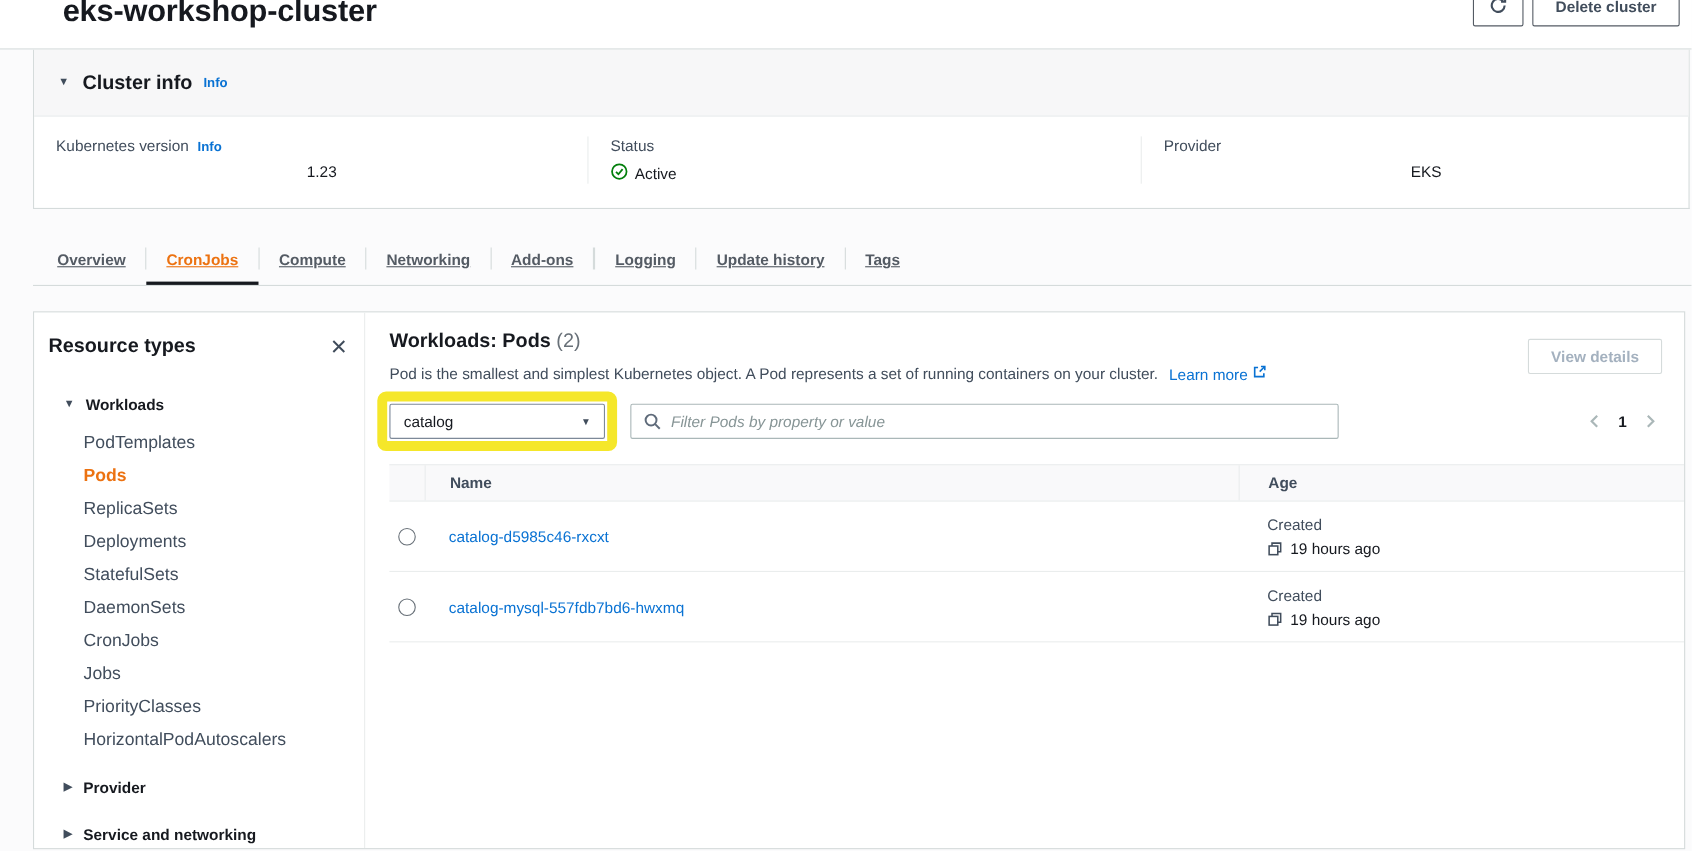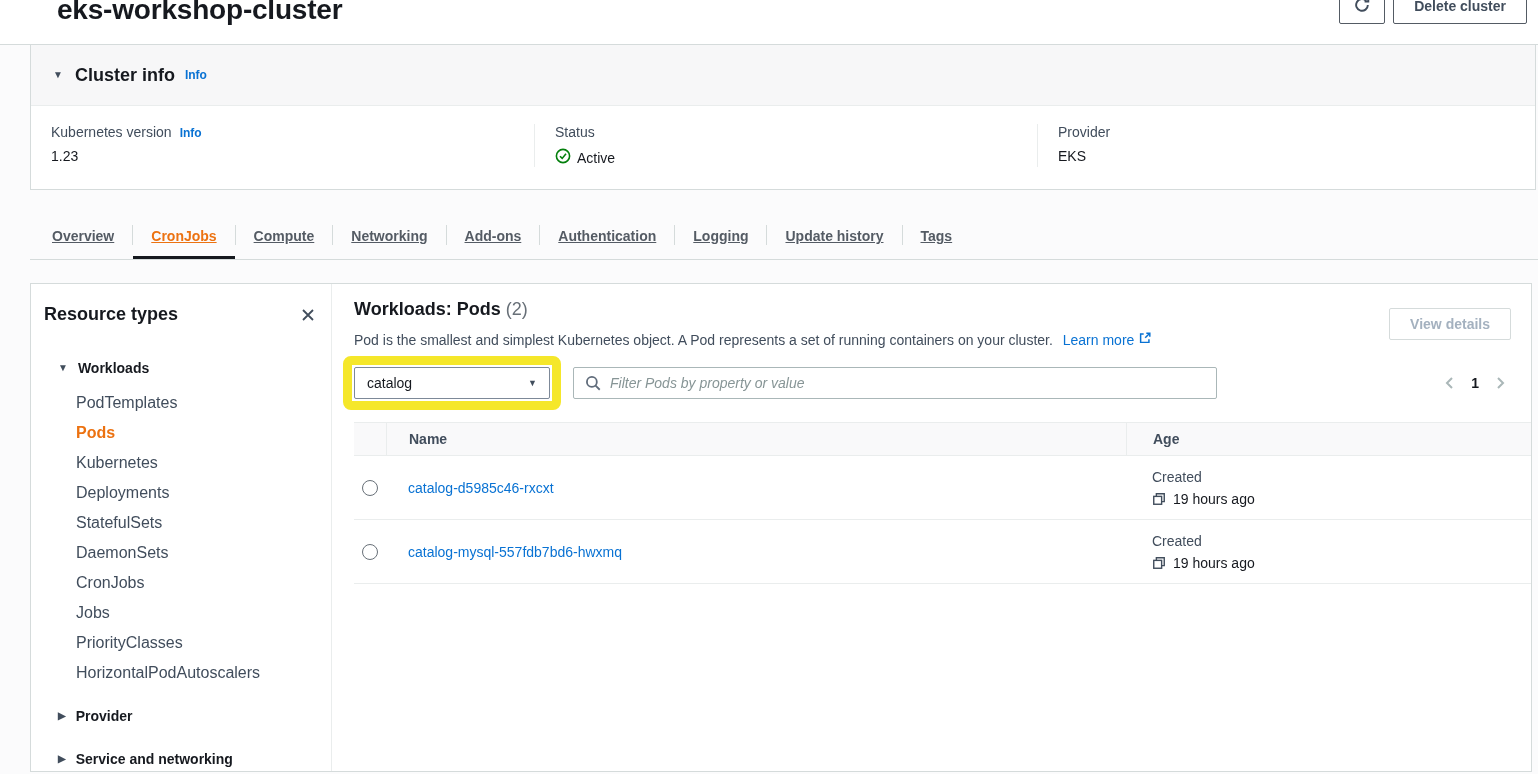--- a/index.html
+++ b/index.html
@@ -22,21 +22,21 @@
   .cluster-card { margin:0 2px 0 30px; background:#fff; border:1px solid #d5dbdb; border-top:none; }
   .card-header { height:61px; background:#f7f7f8; border-bottom:1px solid #eaeded; display:flex; align-items:center; padding-left:22px; }
   .caret { font-size:10px; color:#414d5c; line-height:1; }
   .card-header .card-title { font-size:18px; font-weight:700; margin-left:12px; }
   .info-link { color:#0972d3; font-size:12px; font-weight:700; margin-left:10px; text-decoration:none; cursor:pointer; }
   .card-body { display:grid; grid-template-columns:503px 503px 1fr; padding:18px 0 22px; }
   .kv { padding-left:20px; }
   .kv + .kv { border-left:1px solid #eaeded; }
   .kv .kv-label-row { display:flex; align-items:baseline; gap:8px; }
   .kv .kv-label { font-size:14px; color:#414d5c; }
-  .kv .kv-value { margin-top:8px; font-size:14px; color:#16191f; }
+  .kv .kv-value { margin-top:8px; font-size:14px; color:#16191f;text-align:center; }
   .status-value { display:flex; align-items:center; gap:6px; color:#037f0c; }
   
   .tabs { display:flex; align-items:stretch; margin:25px 0 0 30px; border-bottom:1px solid #d5dbdb; padding-left:4px; }
   .tab { padding:13px 18px 12px; font-size:14px; font-weight:700; color:#545b64; cursor:pointer; border-bottom:3px solid transparent;text-decoration:underline; }
   .tab.active { color:#ec7211; border-bottom-color:#16191f; }
   .tab-sep { width:1px; background:#d5dbdb; margin:10px 0 14px; }
   
   .main-card { margin:23px 6px 0 30px; height:489px; background:#fff; border:1px solid #d5dbdb; display:flex; overflow:hidden; }
   
   .resource-panel { width:301px; flex:none; border-right:1px solid #eaeded; padding:20px 14px 0 13px; }
@@ -147,21 +147,20 @@
     <div class="tab">Overview</div>
     <span class="tab-sep"></span>
     <div class="tab active">CronJobs</div>
     <span class="tab-sep"></span>
     <div class="tab">Compute</div>
     <span class="tab-sep"></span>
     <div class="tab">Networking</div>
     <span class="tab-sep"></span>
     <div class="tab">Add-ons</div>
     <span class="tab-sep"></span>
-    <div class="tab">Authentication</div>
     <span class="tab-sep"></span>
     <div class="tab">Logging</div>
     <span class="tab-sep"></span>
     <div class="tab">Update history</div>
     <span class="tab-sep"></span>
     <div class="tab">Tags</div>
   </nav>
 
   <section class="main-card">
 
@@ -174,21 +173,21 @@
             </svg>
         </span>
       </div>
       <div class="tree-group">
         <span class="caret">▼</span>
         <span>Workloads</span>
       </div>
       <ul class="tree-items">
         <li>PodTemplates</li>
         <li class="selected">Pods</li>
-        <li>Kubernetes</li>
+        <li>ReplicaSets</li>
         <li>Deployments</li>
         <li>StatefulSets</li>
         <li>DaemonSets</li>
         <li>CronJobs</li>
         <li>Jobs</li>
         <li>PriorityClasses</li>
         <li>HorizontalPodAutoscalers</li>
       </ul>
       <div class="tree-group collapsed">
         <span class="caret">▶</span>

